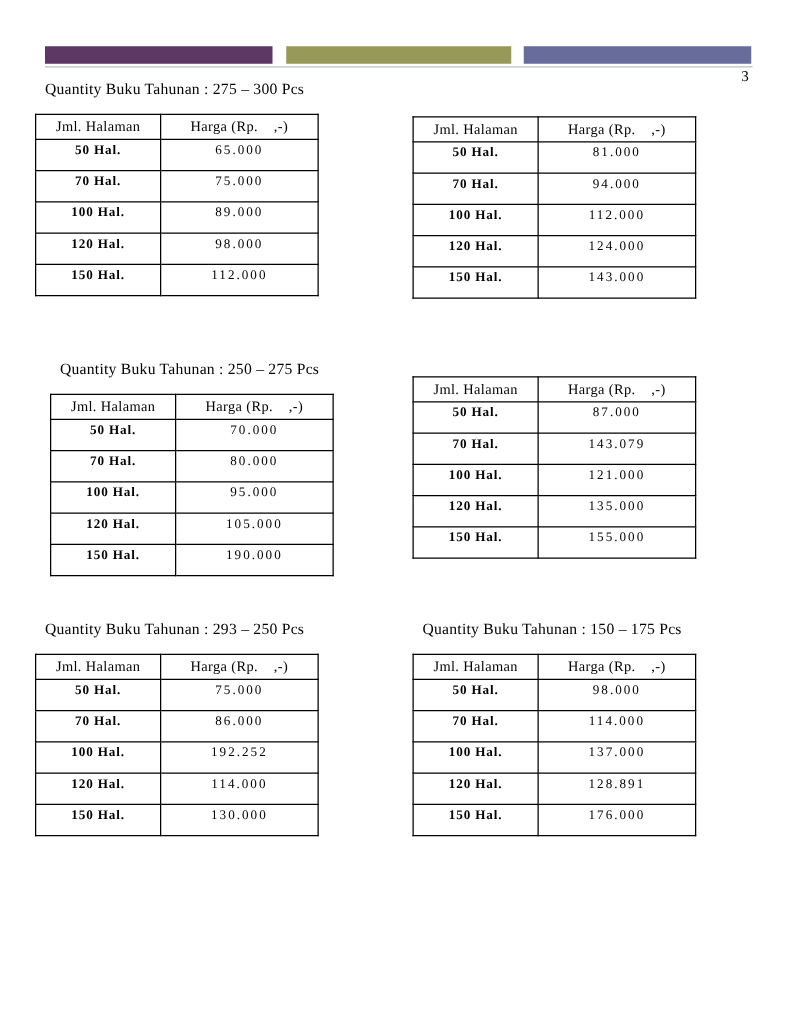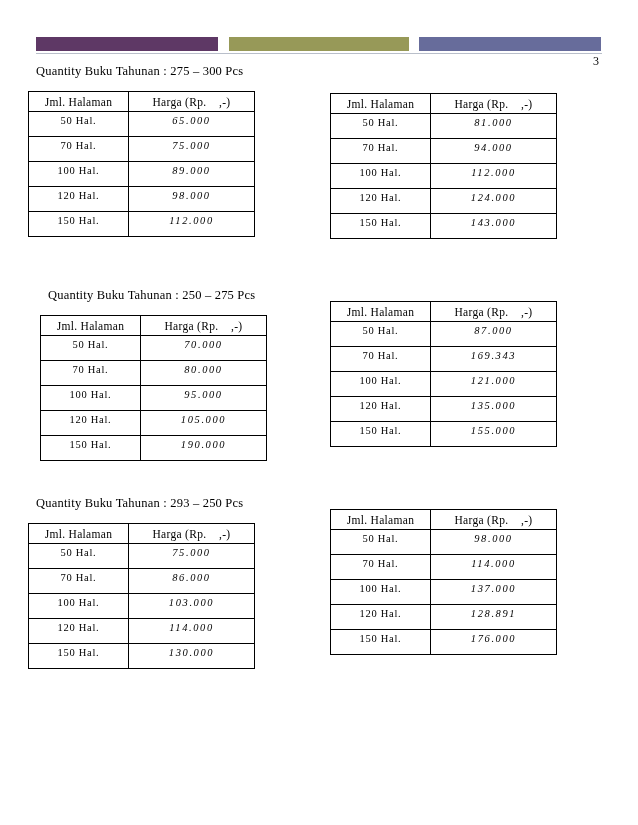--- a/index.html
+++ b/index.html
@@ -78,22 +78,22 @@
     vertical-align: middle;
     white-space: pre;
     letter-spacing: 0.3px;
   }
   table.price-table td {
     height: 25px;
     vertical-align: top;
     padding-top: 3px;
     font-size: 10.5px;
   }
-  td.cell-pages { letter-spacing: 0.7px; }
-  td.cell-price { letter-spacing: 1.6px; font-style: italic; }
+  td.cell-pages { letter-spacing: 0.7px; font-weight: bold; }
+  td.cell-price { letter-spacing: 1.6px; }
 </style>
 </head>
 <body>
 
 <div id="bar1" class="bar" style="background: rgb(94, 56, 101);"></div>
 <div id="bar2" class="bar" style="background: rgb(151, 153, 88);"></div>
 <div id="bar3" class="bar" style="background: rgb(103, 108, 155);"></div>
 <div class="header-rule"></div>
 <div class="page-number">3</div>
 
@@ -214,21 +214,21 @@
         <tr>
       <th>Jml. Halaman</th>
       <th>Harga (Rp.    ,-)</th>
     </tr>
     <tr>
       <td class="cell-pages">50 Hal.</td>
       <td class="cell-price">87.000</td>
     </tr>
     <tr>
       <td class="cell-pages">70 Hal.</td>
-      <td class="cell-price">169.343</td>
+      <td class="cell-price">143.079</td>
     </tr>
     <tr>
       <td class="cell-pages">100 Hal.</td>
       <td class="cell-price">121.000</td>
     </tr>
     <tr>
       <td class="cell-pages">120 Hal.</td>
       <td class="cell-price">135.000</td>
     </tr>
     <tr>
@@ -254,35 +254,36 @@
     <tr>
       <td class="cell-pages">50 Hal.</td>
       <td class="cell-price">75.000</td>
     </tr>
     <tr>
       <td class="cell-pages">70 Hal.</td>
       <td class="cell-price">86.000</td>
     </tr>
     <tr>
       <td class="cell-pages">100 Hal.</td>
-      <td class="cell-price">103.000</td>
+      <td class="cell-price">192.252</td>
     </tr>
     <tr>
       <td class="cell-pages">120 Hal.</td>
       <td class="cell-price">114.000</td>
     </tr>
     <tr>
       <td class="cell-pages">150 Hal.</td>
       <td class="cell-price">130.000</td>
     </tr>
   </tbody>
     </table>
 </div>
 
 <div id="block5" class="block">
+  <p class="section-title">Quantity Buku Tahunan : 150 – 175 Pcs</p>
   <table class="price-table">
     <colgroup>
         <col class="c1">
         <col class="c2">
       </colgroup>
     <tbody>
         <tr>
       <th>Jml. Halaman</th>
       <th>Harga (Rp.    ,-)</th>
     </tr>

